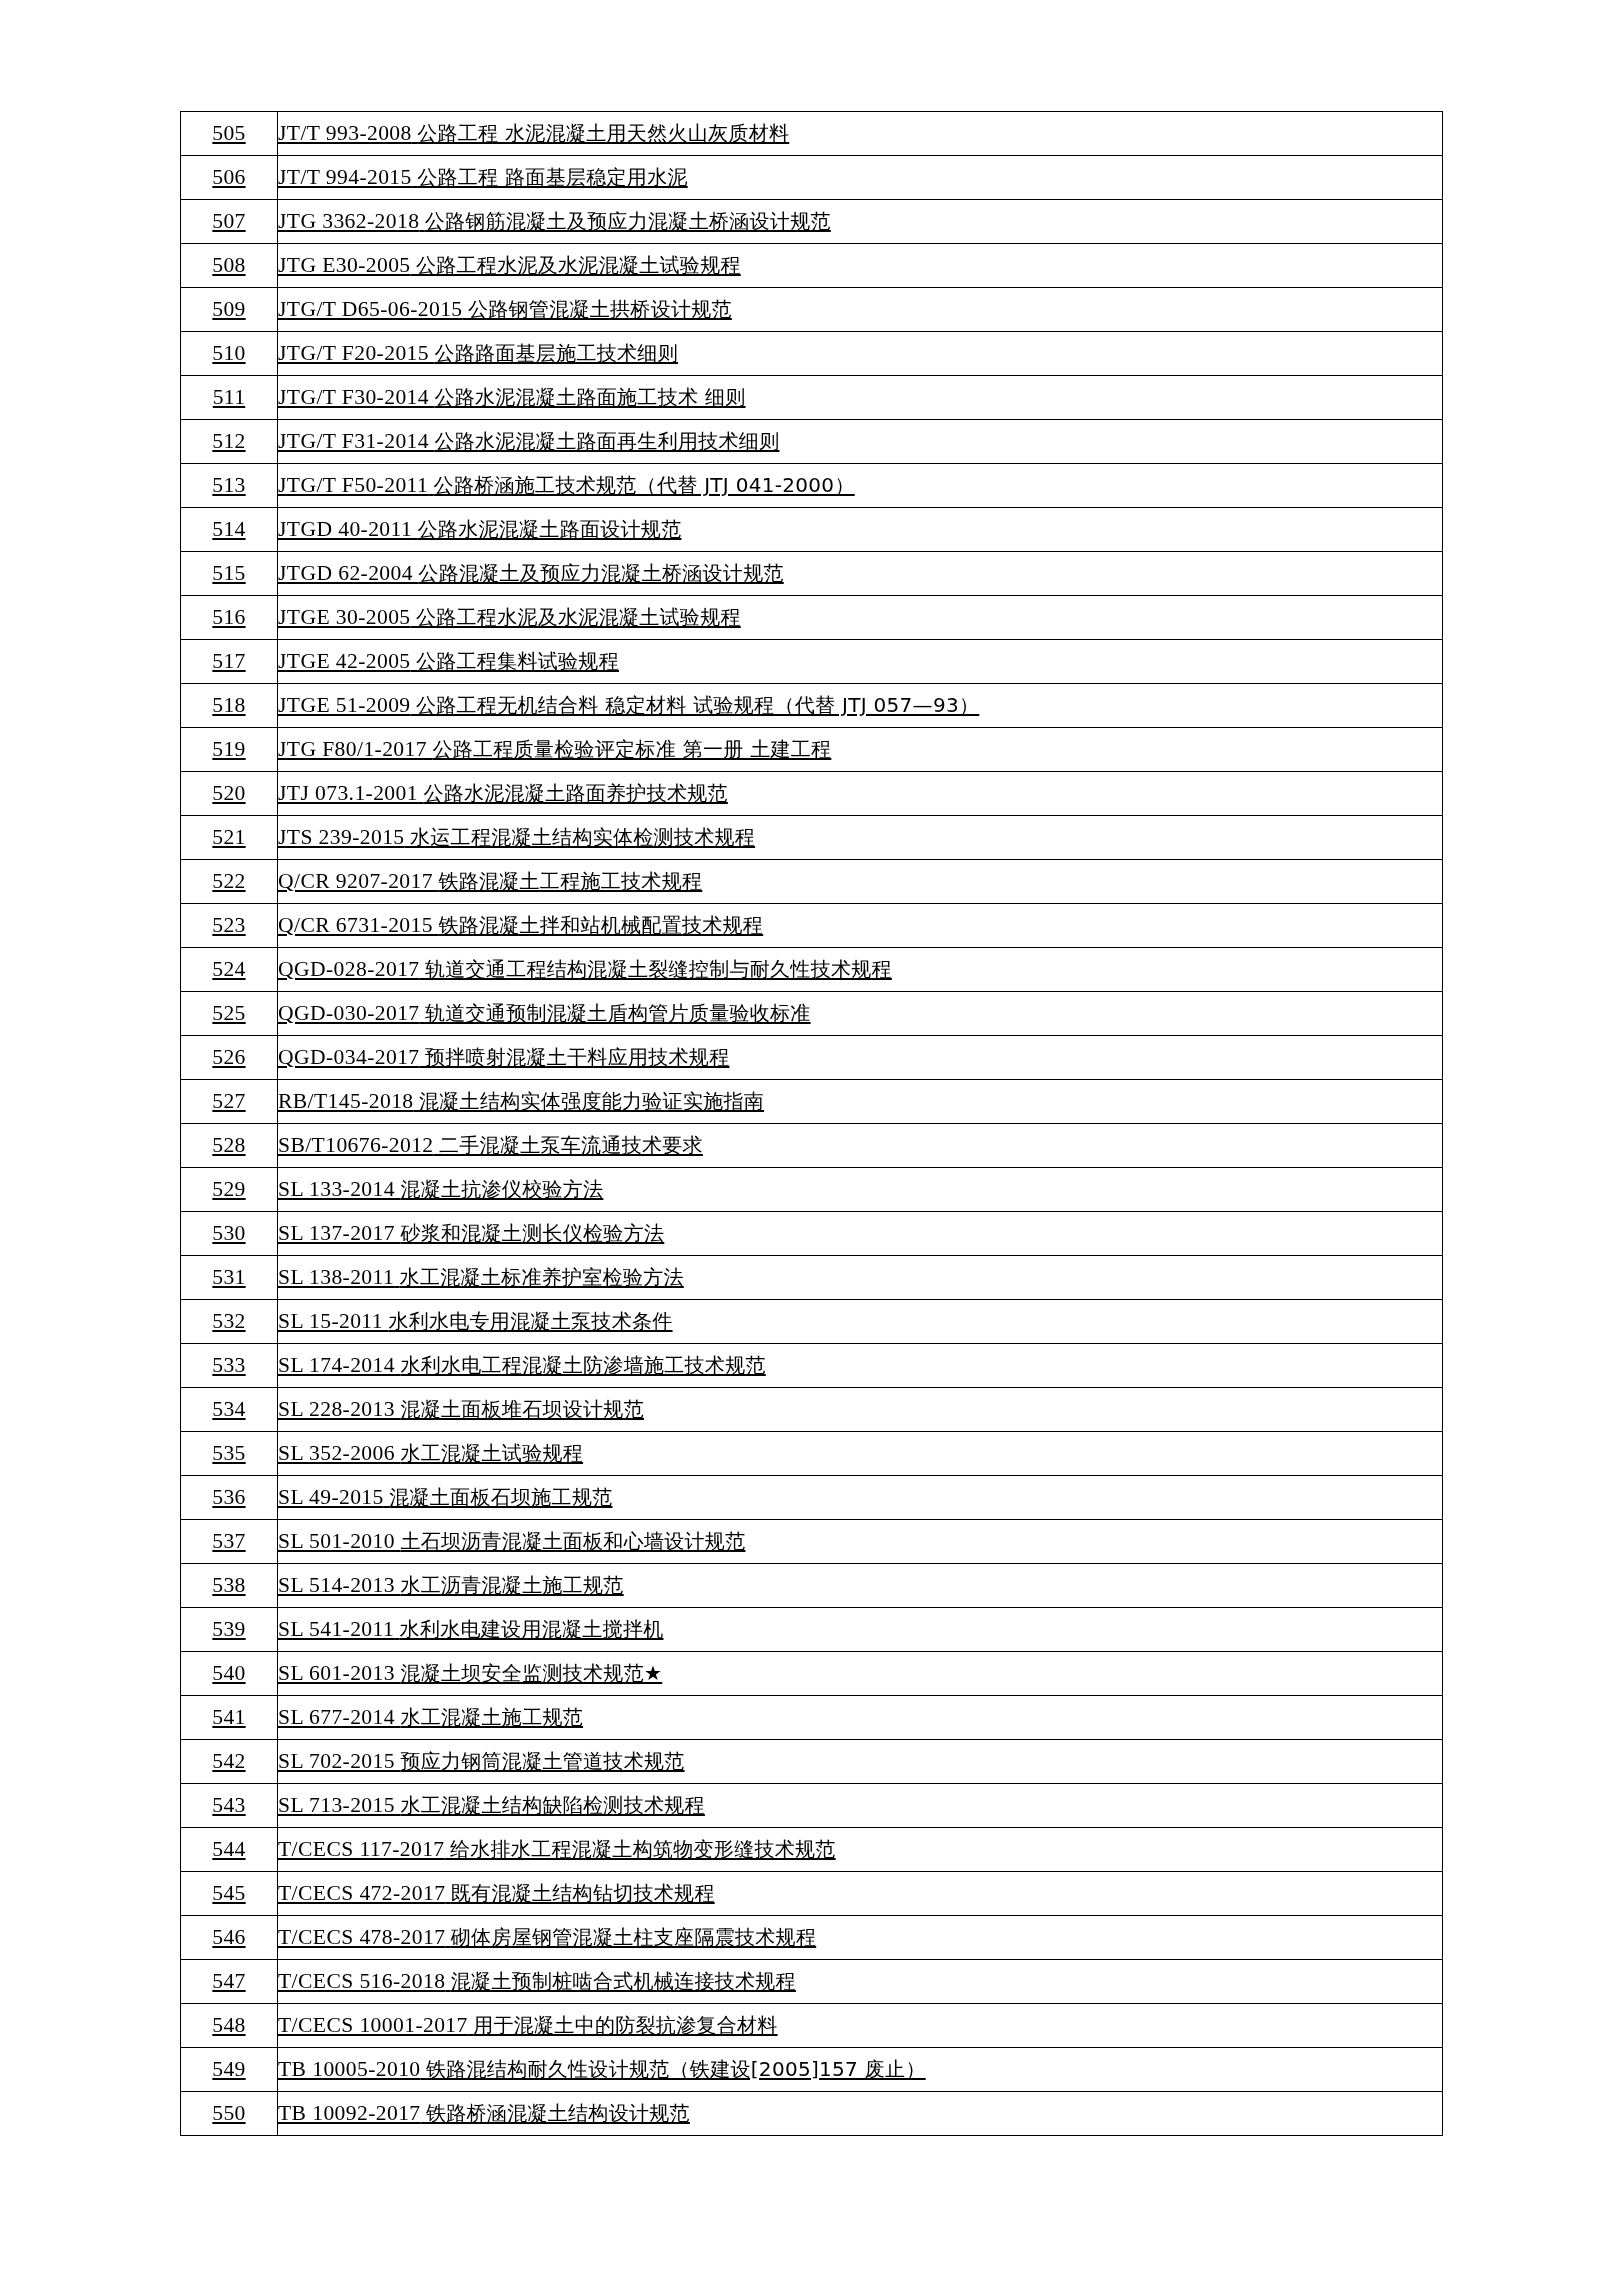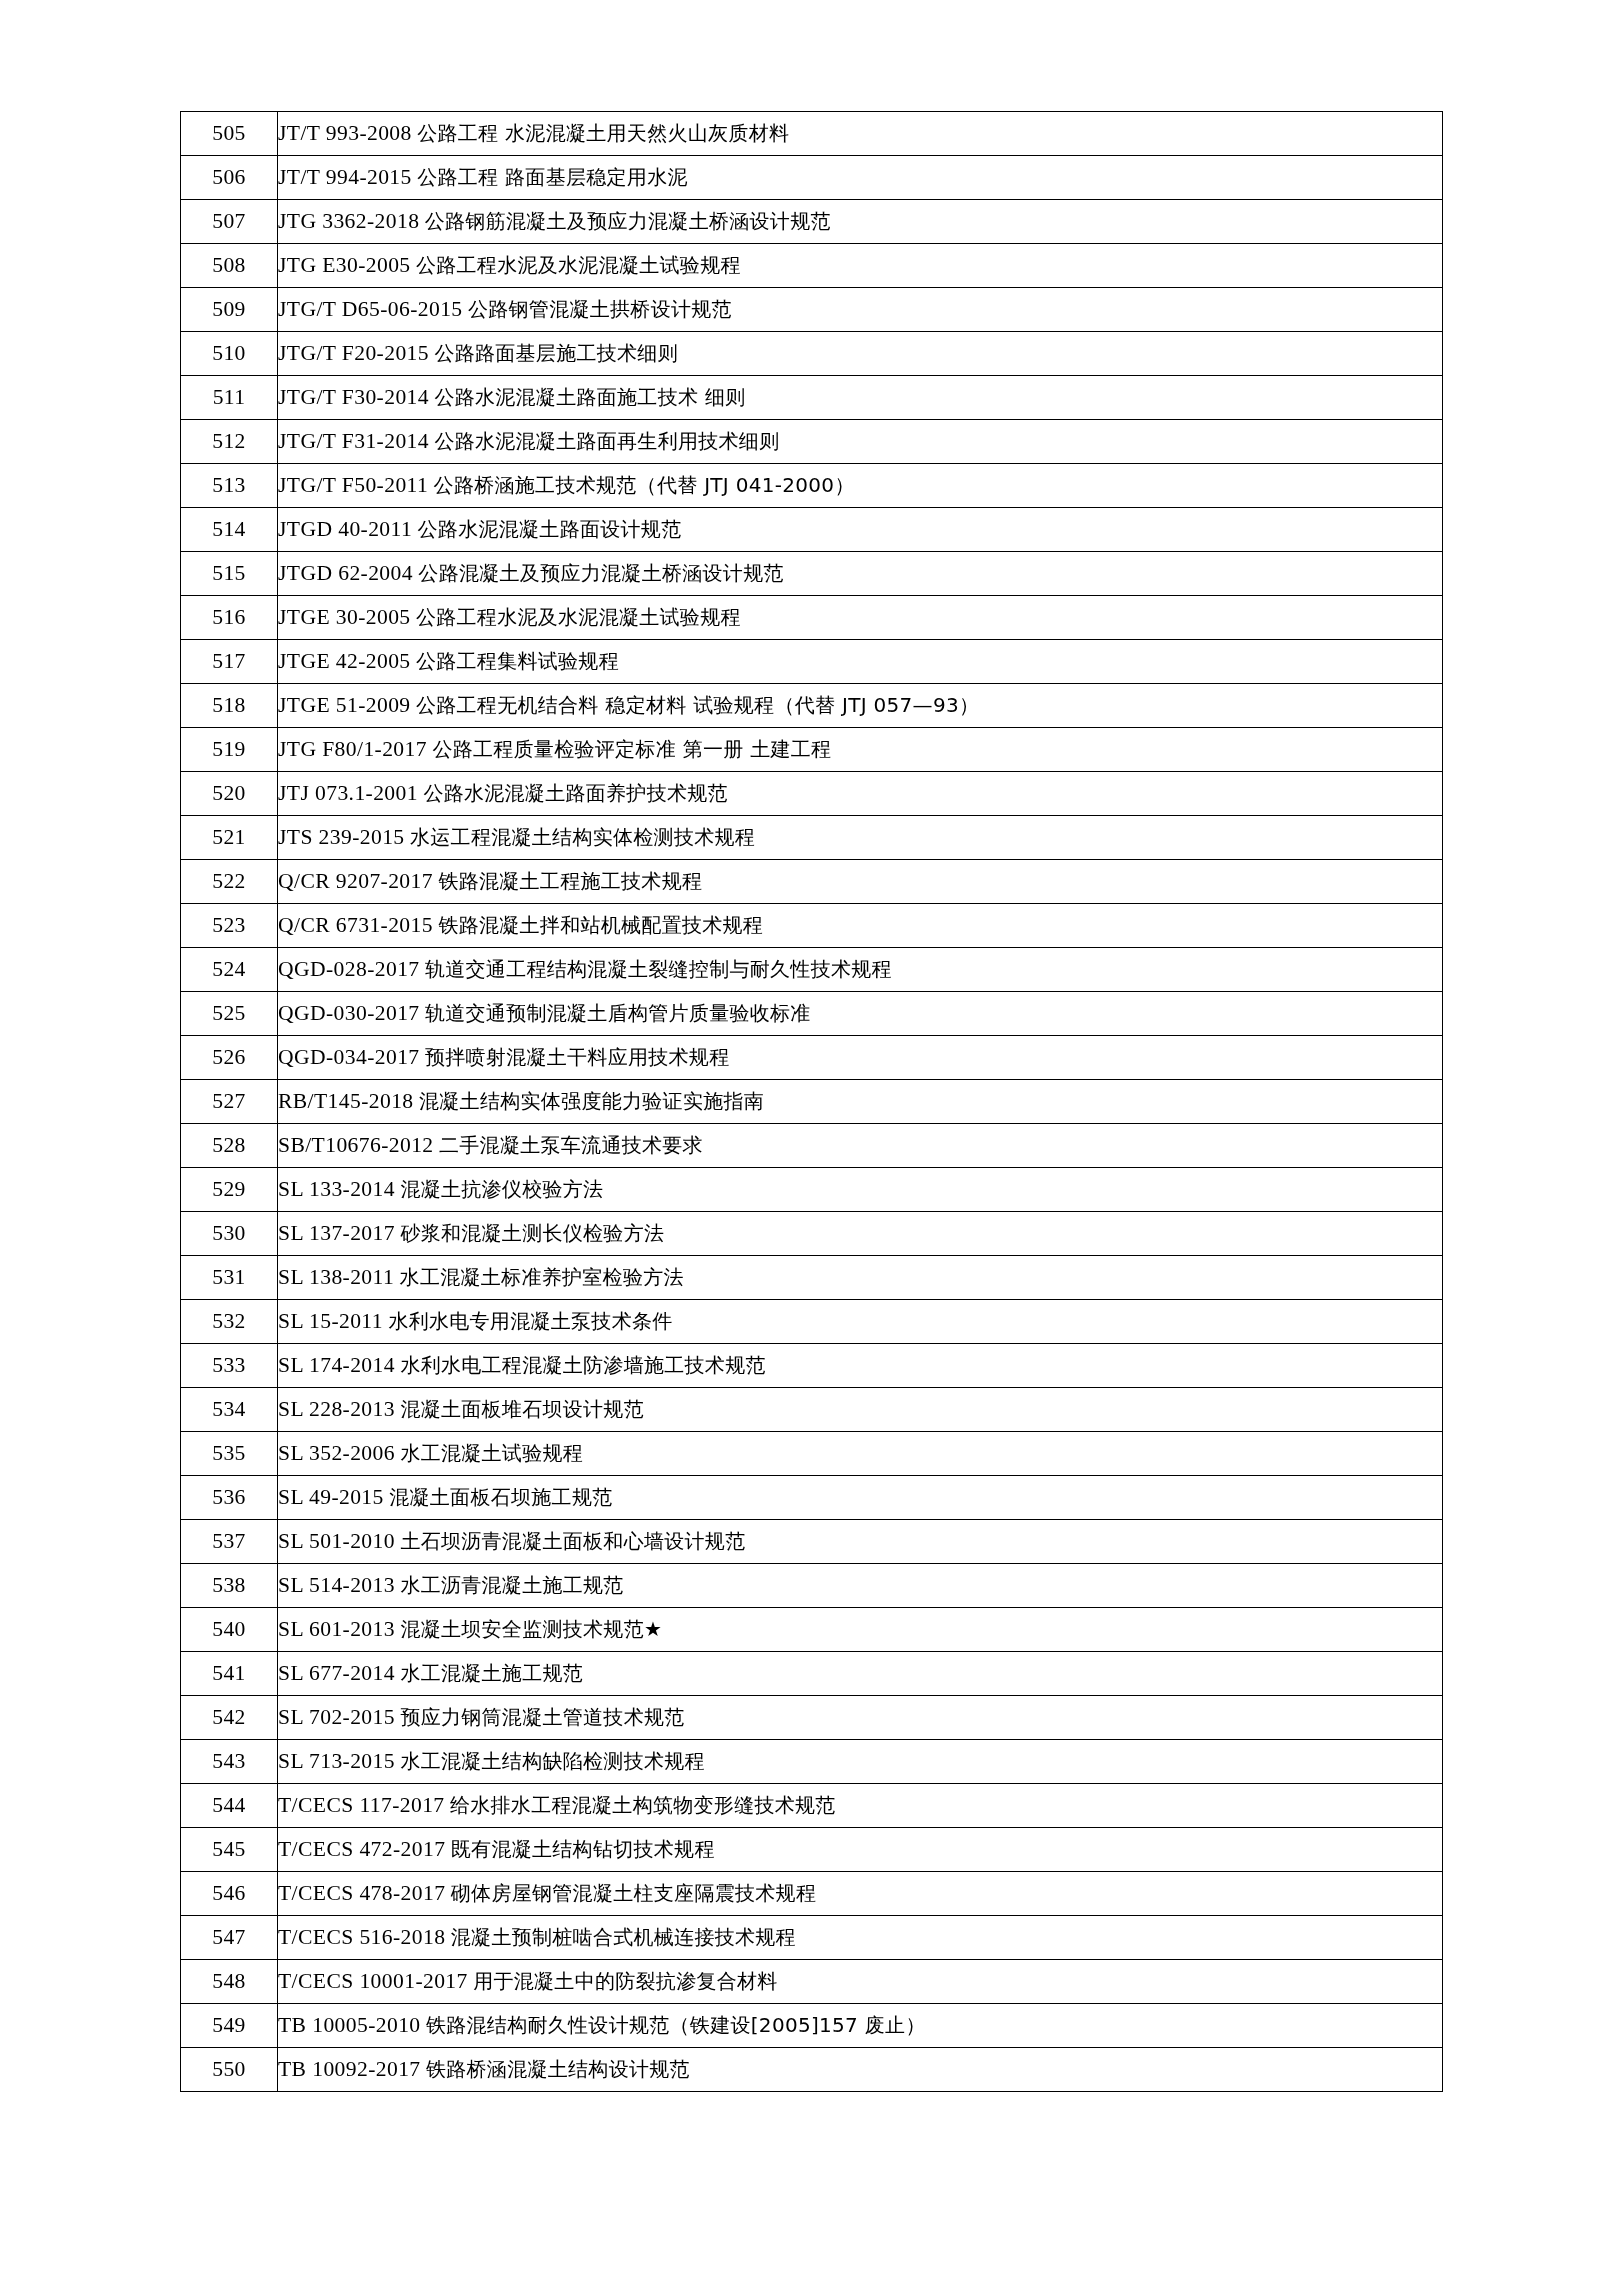--- a/index.html
+++ b/index.html
@@ -22,20 +22,21 @@
     padding: 111px 0 0 0;
   }
   .table-wrap {
     margin: 0 auto;
     width: 1263px;
   }
   table.std-table {
     width: 100%;
     border-collapse: collapse;
     table-layout: fixed;
+    text-decoration: underline;
   }
   table.std-table col.col-num { width: 97px; }
   table.std-table col.col-txt { width: auto; }
   table.std-table td {
     border: 1.3px solid #000000;
     height: 43px;
     padding: 0;
     vertical-align: middle;
     font-size: 21.6px;
     line-height: 1.15;
@@ -203,20 +204,24 @@
           </tr>
           <tr>
             <td class="num">537</td>
             <td class="txt"><span class="code">SL 501-2010</span> <span class="cn">土石坝沥青混凝土面板和心墙设计规范</span></td>
           </tr>
           <tr>
             <td class="num">538</td>
             <td class="txt"><span class="code">SL 514-2013</span> <span class="cn">水工沥青混凝土施工规范</span></td>
           </tr>
           <tr>
+            <td class="num">539</td>
+            <td class="txt"><span class="code">SL 541-2011</span> <span class="cn">水利水电建设用混凝土搅拌机</span></td>
+          </tr>
+          <tr>
             <td class="num">540</td>
             <td class="txt"><span class="code">SL 601-2013</span> <span class="cn">混凝土坝安全监测技术规范★</span></td>
           </tr>
           <tr>
             <td class="num">541</td>
             <td class="txt"><span class="code">SL 677-2014</span> <span class="cn">水工混凝土施工规范</span></td>
           </tr>
           <tr>
             <td class="num">542</td>
             <td class="txt"><span class="code">SL 702-2015</span> <span class="cn">预应力钢筒混凝土管道技术规范</span></td>

